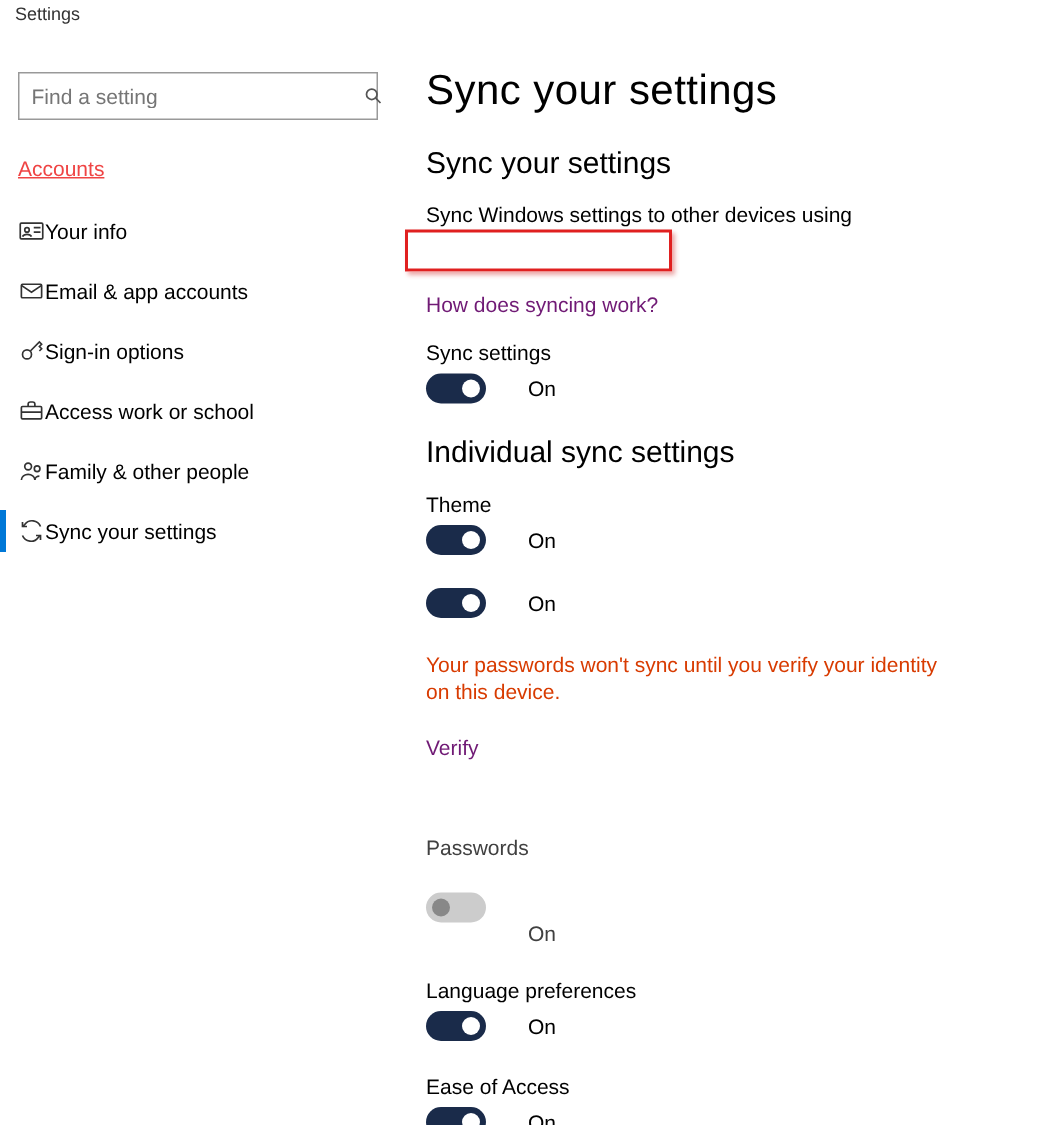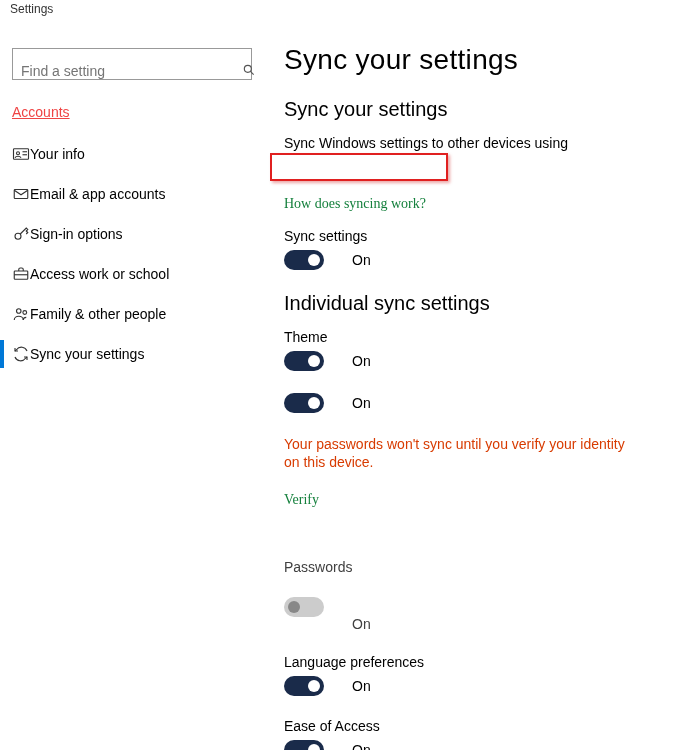--- a/index.html
+++ b/index.html
@@ -28,21 +28,21 @@
   }
   .home-row {
     display: flex;
     align-items: center;
     gap: 14px;
     padding: 8px 2px 12px 2px;
     cursor: pointer;
   }
   .search-box {
     display: flex;
-    align-items: flex-end;
+    align-items: center;
     border: 1px solid #999;
     height: 32px;
     width: 240px;
     margin: 4px 0 18px 2px;
     padding: 0 8px;
     gap: 40px;
   }
   .search-box input {
     border: none;
     outline: none;
@@ -106,25 +106,24 @@
     margin-bottom: 2px;
   }
   .redbox {
     border: 2px solid #e02020;
     box-shadow: 2px 2px 3px rgba(200,0,0,0.35);
     height: 28px;
     width: 178px;
     margin: 2px 0 14px -14px;
   }
   .link {
-    color: #15803d;
+    color: #701a75;
     cursor: pointer;
     display: inline-block;
     margin-bottom: 16px;
-    font-family: Liberation Serif, serif;
   }
   .setting-label {
     margin-bottom: 6px;
   }
   .toggle-row {
     display: flex;
     align-items: center;
     gap: 28px;
     margin-bottom: 22px;
   }

